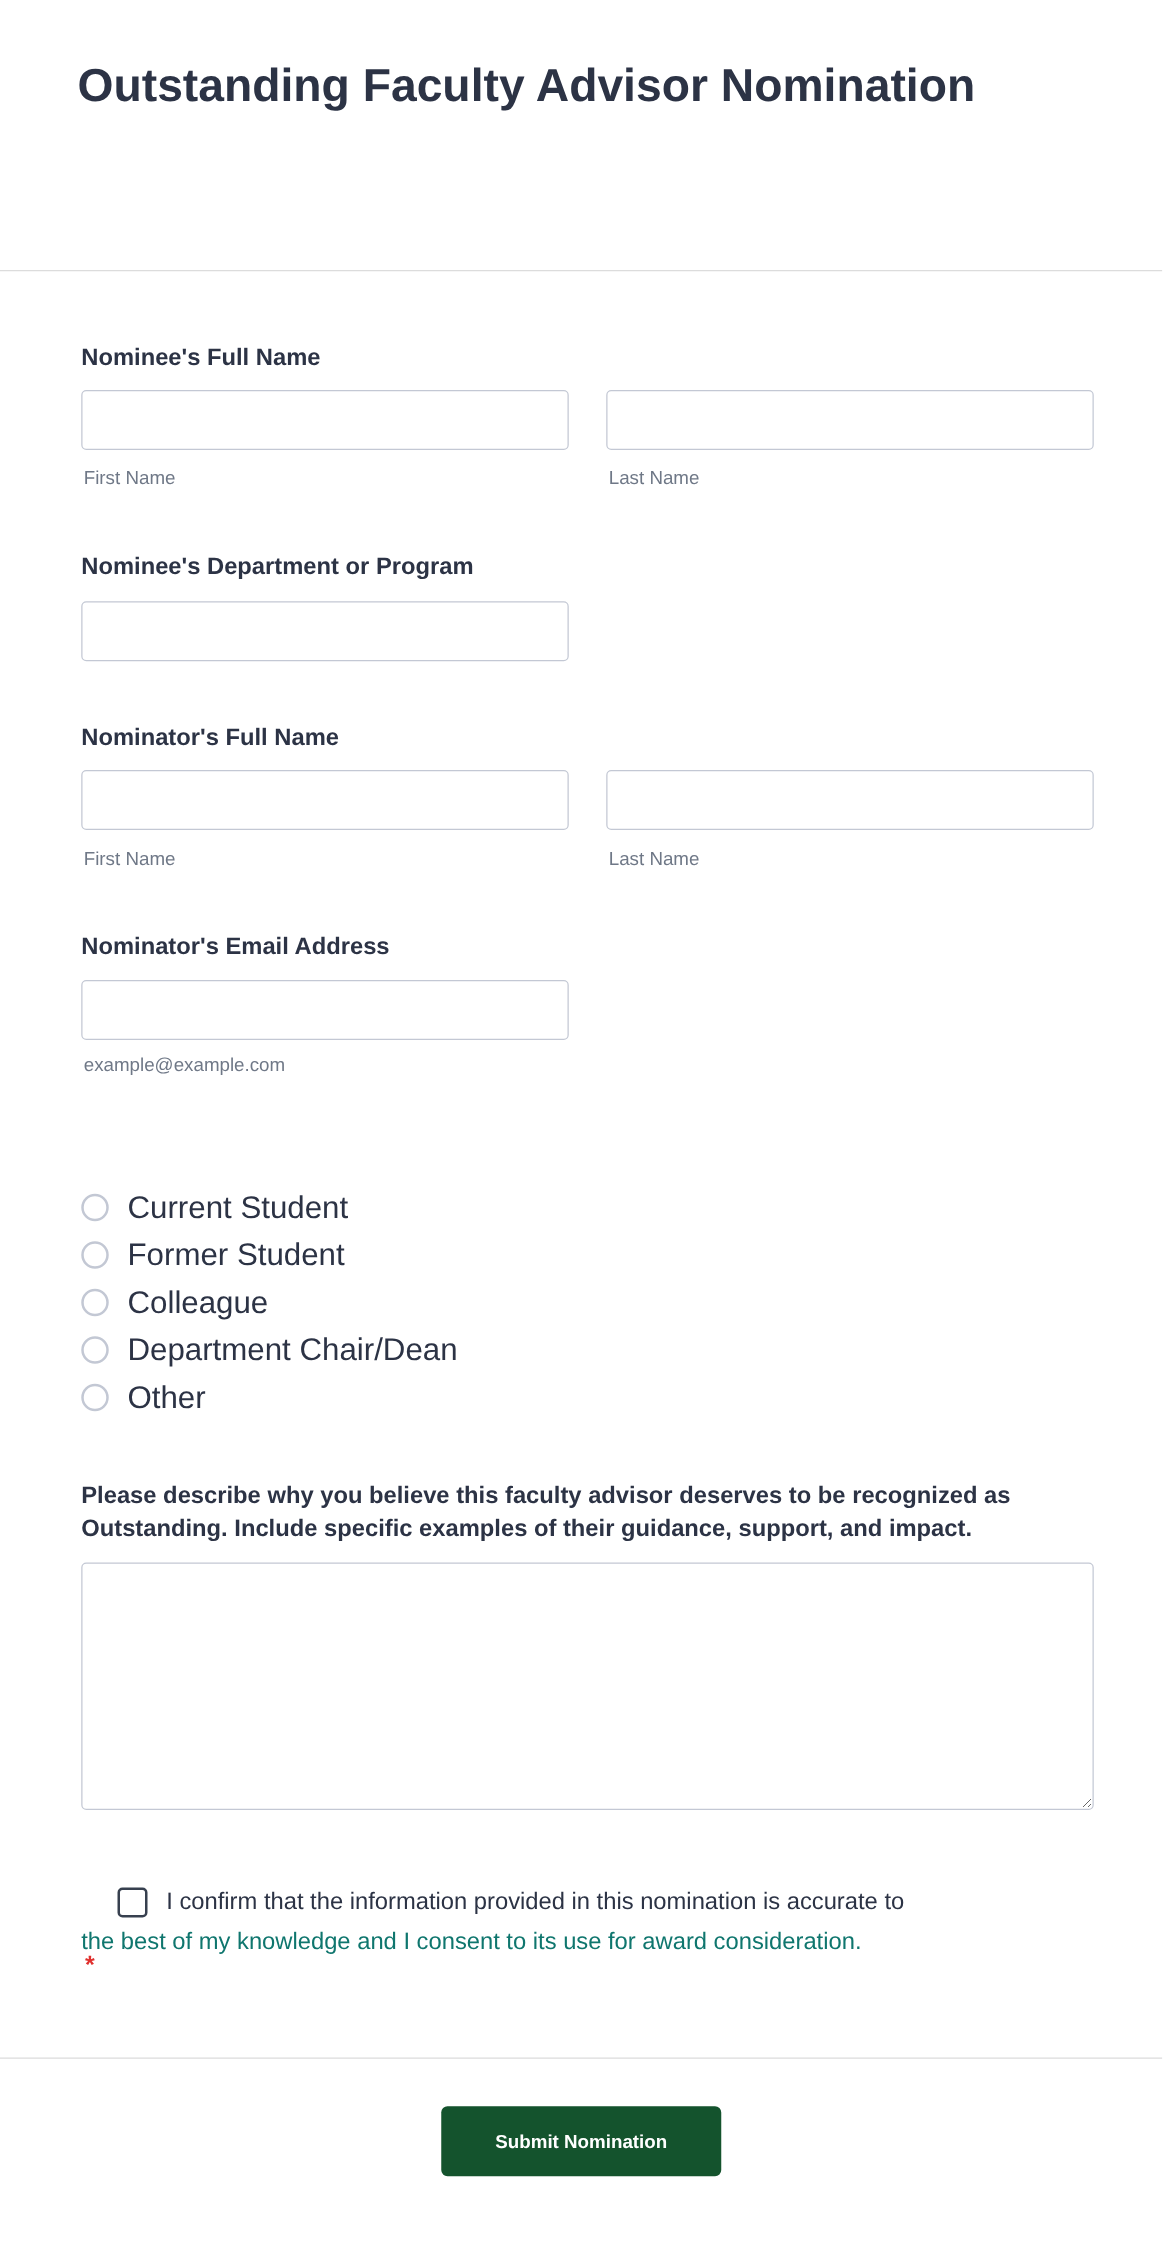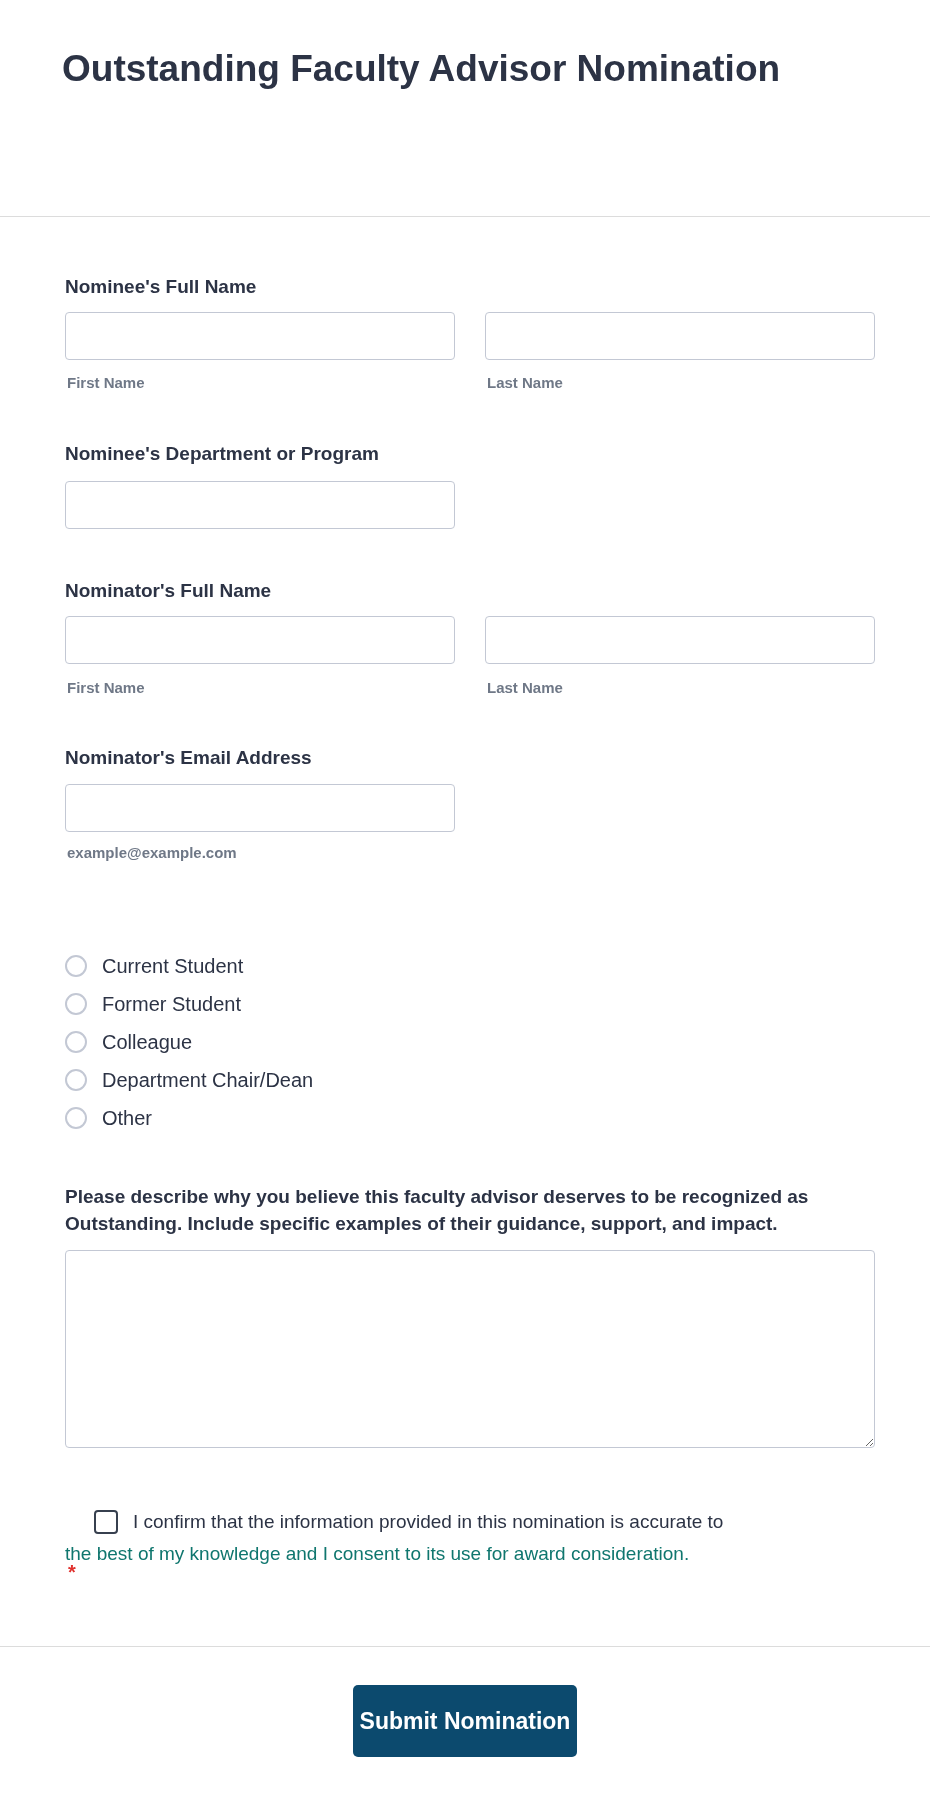--- a/index.html
+++ b/index.html
@@ -59,21 +59,21 @@
     font-size: 18px;
     color: #2c3345;
     padding: 0 10px;
     outline: none;
   }
   .col-first { left: 65px; }
   .col-last  { left: 485px; }
 
   .sublabel {
     font-size: 15px;
-    font-weight: 700;
+    font-weight: 400;
     color: #6f7887;
     line-height: 18px;
     white-space: nowrap;
   }
 
   .radio-group {
     left: 65px;
     display: flex;
     flex-direction: column;
     gap: 16px;
@@ -86,21 +86,21 @@
   }
   .radio-circle {
     width: 22px; height: 22px;
     border: 2px solid #c3c8d4;
     border-radius: 50%;
     background: #ffffff;
     flex: 0 0 auto;
   }
   .radio-text {
     margin-left: 15px;
-    font-size: 20px;
+    font-size: 25px;
     font-weight: 400;
     color: #2c3345;
     white-space: nowrap;
   }
 
   .reason-textarea {
     left: 65px; top: 1250px;
     width: 810px; height: 198px;
     border: 1px solid #c3c8d4;
     border-radius: 4px;
@@ -148,27 +148,27 @@
     font-weight: 700;
     color: #e0312e;
     line-height: 24px;
   }
 
   .submit-button {
     top: 1685px;
     left: 50%;
     transform: translateX(-50%);
     width: 224px;
-    height: 72px;
-    background: #0c4a6e;
+    height: 56px;
+    background: #14532d;
     color: #ffffff;
     border: none;
     border-radius: 5px;
     font-family: "Liberation Sans", sans-serif;
-    font-size: 23px;
+    font-size: 15px;
     font-weight: 700;
     cursor: pointer;
     white-space: nowrap;
   }
 </style>
 </head>
 <body>
 
 <div class="page">
 

